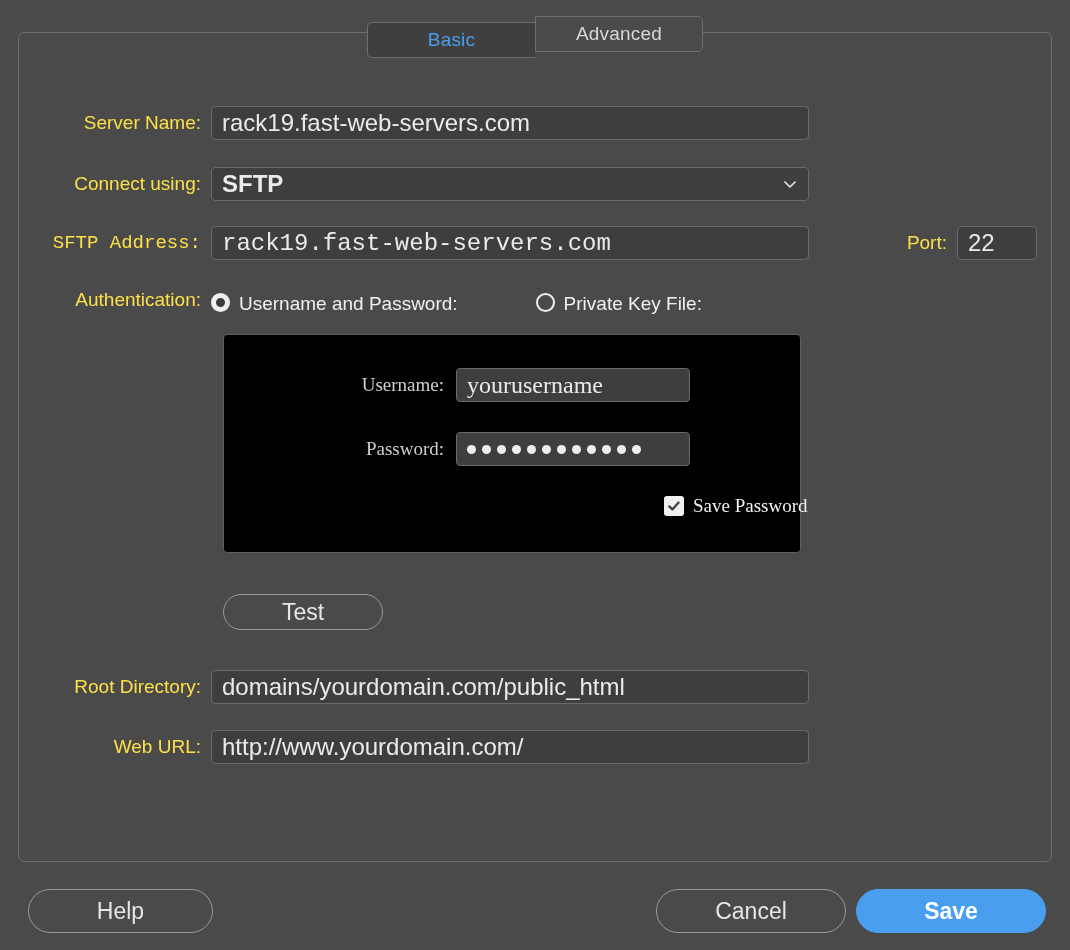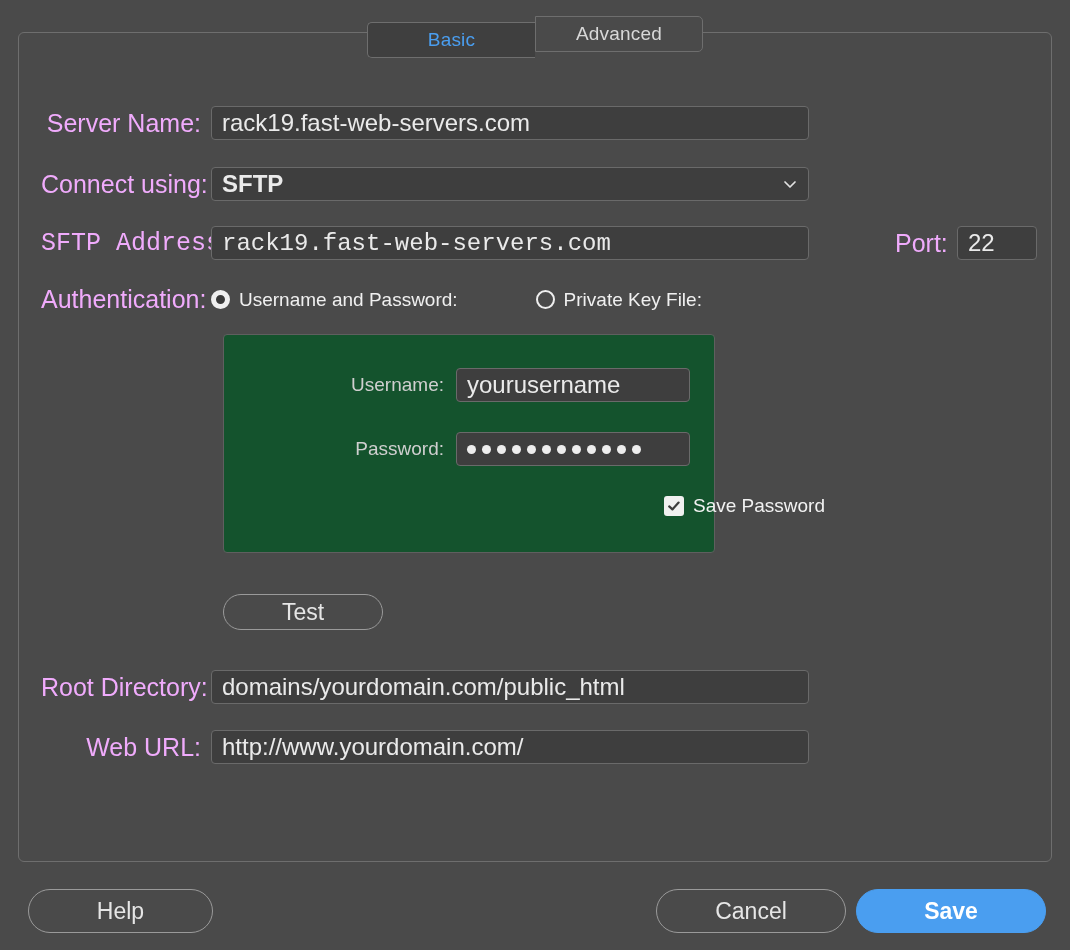--- a/index.html
+++ b/index.html
@@ -71,22 +71,22 @@
   
   .row {
     position: absolute;
     display: flex;
     align-items: center;
   }
   .lbl {
     width: 170px;
     text-align: right;
     padding-right: 10px;
-    font-size: 25px;
-    color: #f0abfc;
+    font-size: 19px;
+    color: #fde047;
     box-sizing: border-box;
     white-space: nowrap;
   }
   .field {
     box-sizing: border-box;
     background: #3e3e3e;
     border: 1px solid #6a6a6a;
     border-radius: 4px;
     height: 34px;
     display: flex;
@@ -121,25 +121,25 @@
   .r-sftp .field { width: 598px; }
 
   .r-port { left: 876px; top: 193px; }
   .r-port .lbl { width: 62px; }
   .r-port .field { width: 80px; }
 
   .r-auth { left: 22px; top: 252px; }
 
   .radio-wrap {
     display: flex;
-    align-items: center;
     cursor: default;
     font-size: 19px;
     color: #f0f0f0;
     white-space: nowrap;
+    margin-top: 8px;
   }
   .radio-wrap + .radio-wrap { margin-left: 78px; }
   .radio {
     width: 19px;
     height: 19px;
     border-radius: 50%;
     box-sizing: border-box;
     border: 2px solid #efefef;
     background: #4a4a4a;
     margin-right: 9px;
@@ -148,26 +148,27 @@
   .radio.checked {
     border-width: 5px;
     background: #3a3a3a;
   }
 
   
   .credbox {
     position: absolute;
     left: 204px;
     top: 301px;
-    width: 492px;
+    width: 578px;
     height: 219px;
     box-sizing: border-box;
     border: 1px solid #5f5f5f;
     border-radius: 4px;
-    background: #14532d;
+    background: #000000;
+    font-family: Liberation Serif, serif;
   }
   .cred-row {
     position: absolute;
     display: flex;
     align-items: center;
   }
   .cred-row .lbl {
     width: 160px;
     font-size: 19px;
     color: #cfcfcf;

